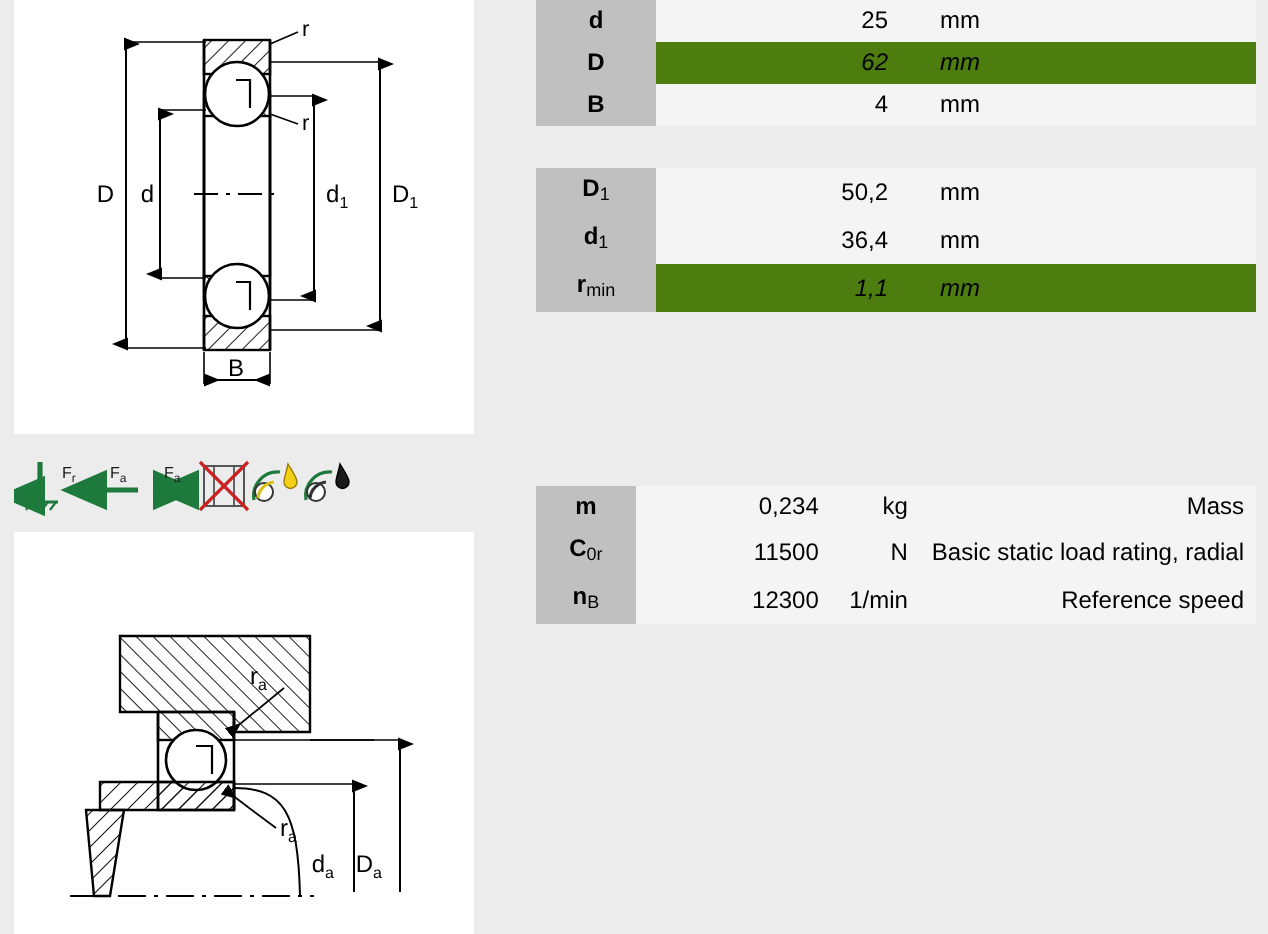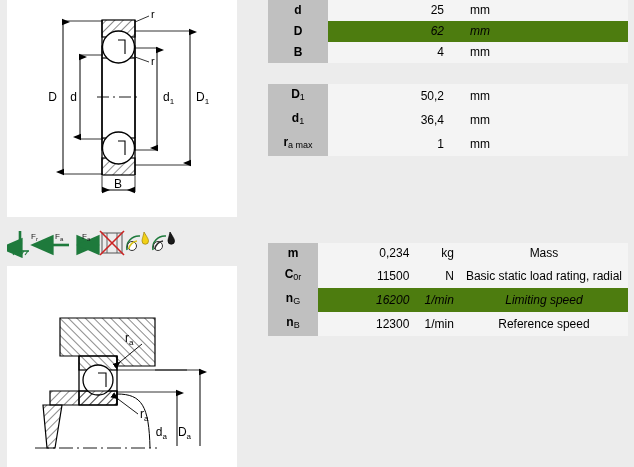--- a/index.html
+++ b/index.html
@@ -52,21 +52,21 @@
     font-size:12.5px;
     margin-top:24px;
   }
   td.unit{
     width:34px;
     text-align:right;
     padding-left:3px;
     font-size:12.5px;
   }
   td.desc{
-    text-align:center;
+    text-align:right;
     padding-left:10px;
     font-size:12.5px;
   }
   tr.odd  td.val, tr.odd  td.unit, tr.odd  td.desc {background:#f4f4f4;}
   tr.even td.val, tr.even td.unit, tr.even td.desc {background:#4d7c0f;font-style:italic;}
 
   .sub{font-size:9px;vertical-align:-2px;font-weight:normal;letter-spacing:0;}
   .ico-label{font-size:8px;fill:#1a1a1a;}
 </style>
 </head>
@@ -286,48 +286,42 @@
           <td class="val">50,2</td>
           <td class="unit">mm</td>
           <td class="desc"></td>
         </tr>
         <tr class="odd">
           <td class="sym">d<span class="sub">1</span></td>
           <td class="val">36,4</td>
           <td class="unit">mm</td>
           <td class="desc"></td>
         </tr>
-        <tr class="odd">
-          <td class="sym">r<span class="sub">a max</span></td>
-          <td class="val">1</td>
+        <tr class="even">
+          <td class="sym">r<span class="sub">min</span></td>
+          <td class="val">1,1</td>
           <td class="unit">mm</td>
           <td class="desc"></td>
         </tr>
       </tbody>
     </table>
   <table class="spec sec3" id="tbl-perf">
       <tbody>
         <tr class="odd">
           <td class="sym">m</td>
           <td class="val">0,234</td>
           <td class="unit">kg</td>
           <td class="desc">Mass</td>
         </tr>
         <tr class="odd">
           <td class="sym">C<span class="sub">0r</span></td>
           <td class="val">11500</td>
           <td class="unit">N</td>
           <td class="desc">Basic static load rating, radial</td>
         </tr>
-        <tr class="even">
-          <td class="sym">n<span class="sub">G</span></td>
-          <td class="val">16200</td>
-          <td class="unit">1/min</td>
-          <td class="desc">Limiting speed</td>
-        </tr>
         <tr class="odd">
           <td class="sym">n<span class="sub">B</span></td>
           <td class="val">12300</td>
           <td class="unit">1/min</td>
           <td class="desc">Reference speed</td>
         </tr>
       </tbody>
     </table>
 </div>
 

